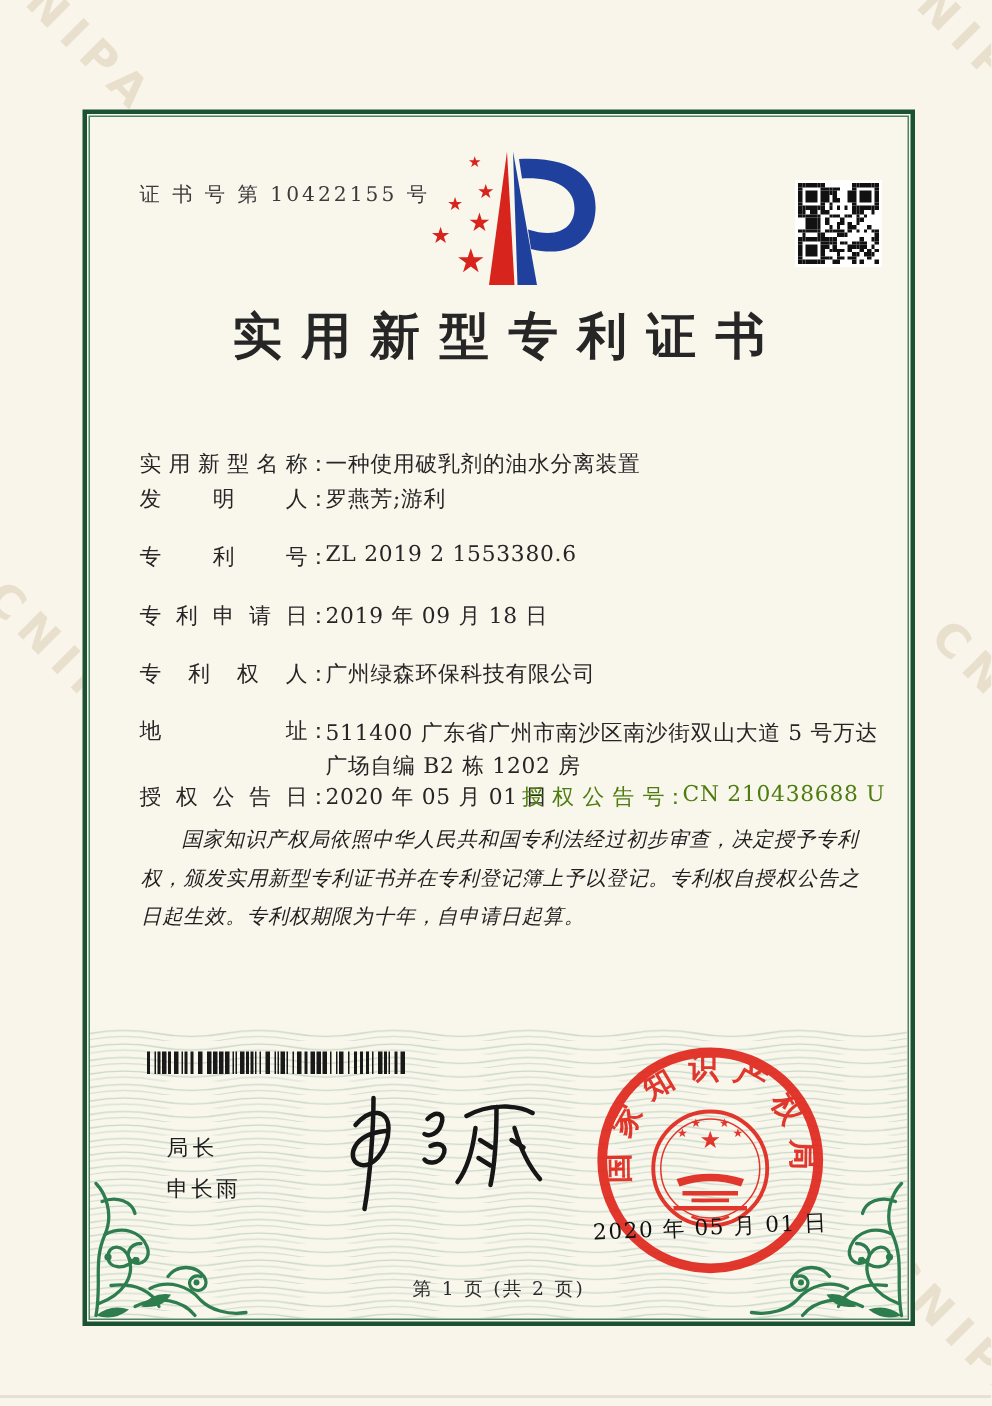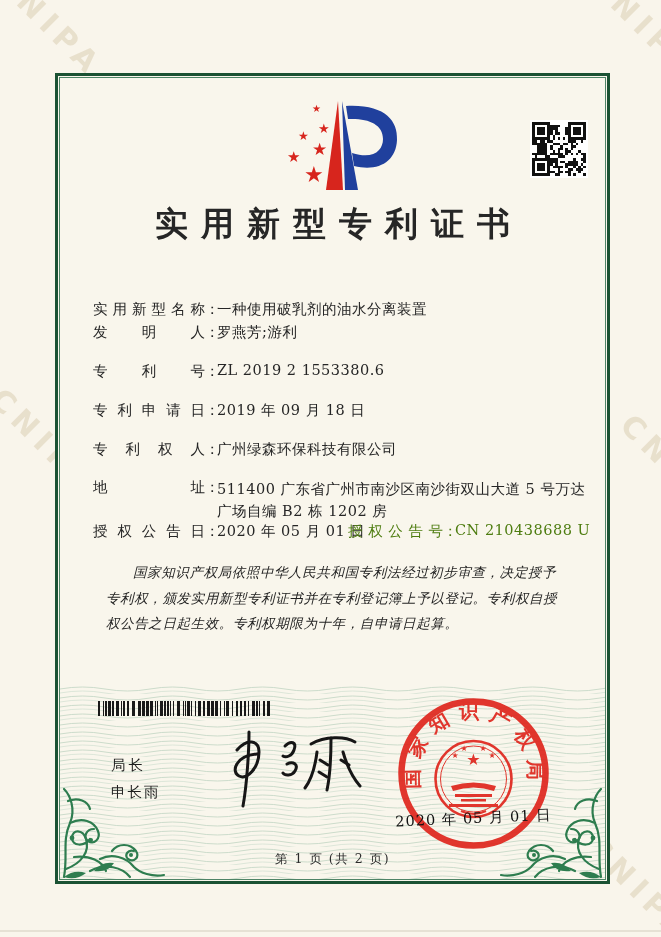--- a/index.html
+++ b/index.html
@@ -34,21 +34,21 @@
   .flabel{display:inline-block;width:112px;text-align:justify;text-align-last:justify;vertical-align:top;}
   .fcolon{display:inline-block;width:12px;vertical-align:top;}
   .fvalue{display:inline-block;vertical-align:top;letter-spacing:0.5px;}
   .fvalue.wrap{white-space:normal;width:372px;line-height:22px;}
   .frow2{position:absolute;left:290px;font-size:14.5px;color:#4d7c0f;white-space:nowrap;}
   .flabel2{display:inline-block;width:95px;text-align:justify;text-align-last:justify;vertical-align:top;}
 
   
   .bodytext{position:absolute;left:32px;top:468px;width:488px;font-size:13.5px;font-style:italic;
             color:#1f1f1f;line-height:25.5px;letter-spacing:0.6px;}
-  .bodytext p{margin:16px;text-indent:2em;}
+  .bodytext p{margin:4px;text-indent:2em;}
 
   
   .band{position:absolute;left:2px;bottom:2px;width:545px;height:194px;overflow:hidden;}
   .band svg.waves{position:absolute;left:0;top:0;}
   .flourish{position:absolute;bottom:0;width:112px;height:120px;}
   .flourish.left{left:0;}
   .flourish.right{right:0;transform:scaleX(-1);}
 
   .barcode{position:absolute;left:40px;top:625px;width:172px;height:15px;display:flex;align-items:stretch;}
   .barcode div{height:100%;}
@@ -131,20 +131,21 @@
         <g fill="#2e7d4f">
           <circle cx="12" cy="79" r="2.4"></circle>
             <circle cx="31" cy="81" r="2"></circle>
             <circle cx="71" cy="96" r="2"></circle>
           <path d="M4,118 q10,-8 22,-4 q-10,8 -22,4z"></path>
           <path d="M34,112 q8,-10 20,-8 q-6,10 -20,8z"></path>
         </g>
       </svg>
     </div>
 
+    <div class="certno">证 书 号 第 10422155 号</div>
 
     <div class="logo">
       <svg width="120" height="100" viewBox="0 0 120 100">
         <path d="M52,3 L57,92 L40,92 Z" fill="#d7251d"></path>
         <path d="M56,3 L72,92 L59,92 Z" fill="#20409d"></path>
         <path d="M60,8 C98,6 112,22 111,42 C110,64 92,74 68,68 L66,55 C88,62 97,52 97,41 C97,26 82,20 62,21 Z" fill="#20409d"></path>
       </svg>
       <span class="star" style="left:18px;top:66px;font-size:22px;">★</span>
       <span class="star" style="left:1px;top:52px;font-size:15px;">★</span>
       <span class="star" style="left:26px;top:43px;font-size:17px;">★</span>

